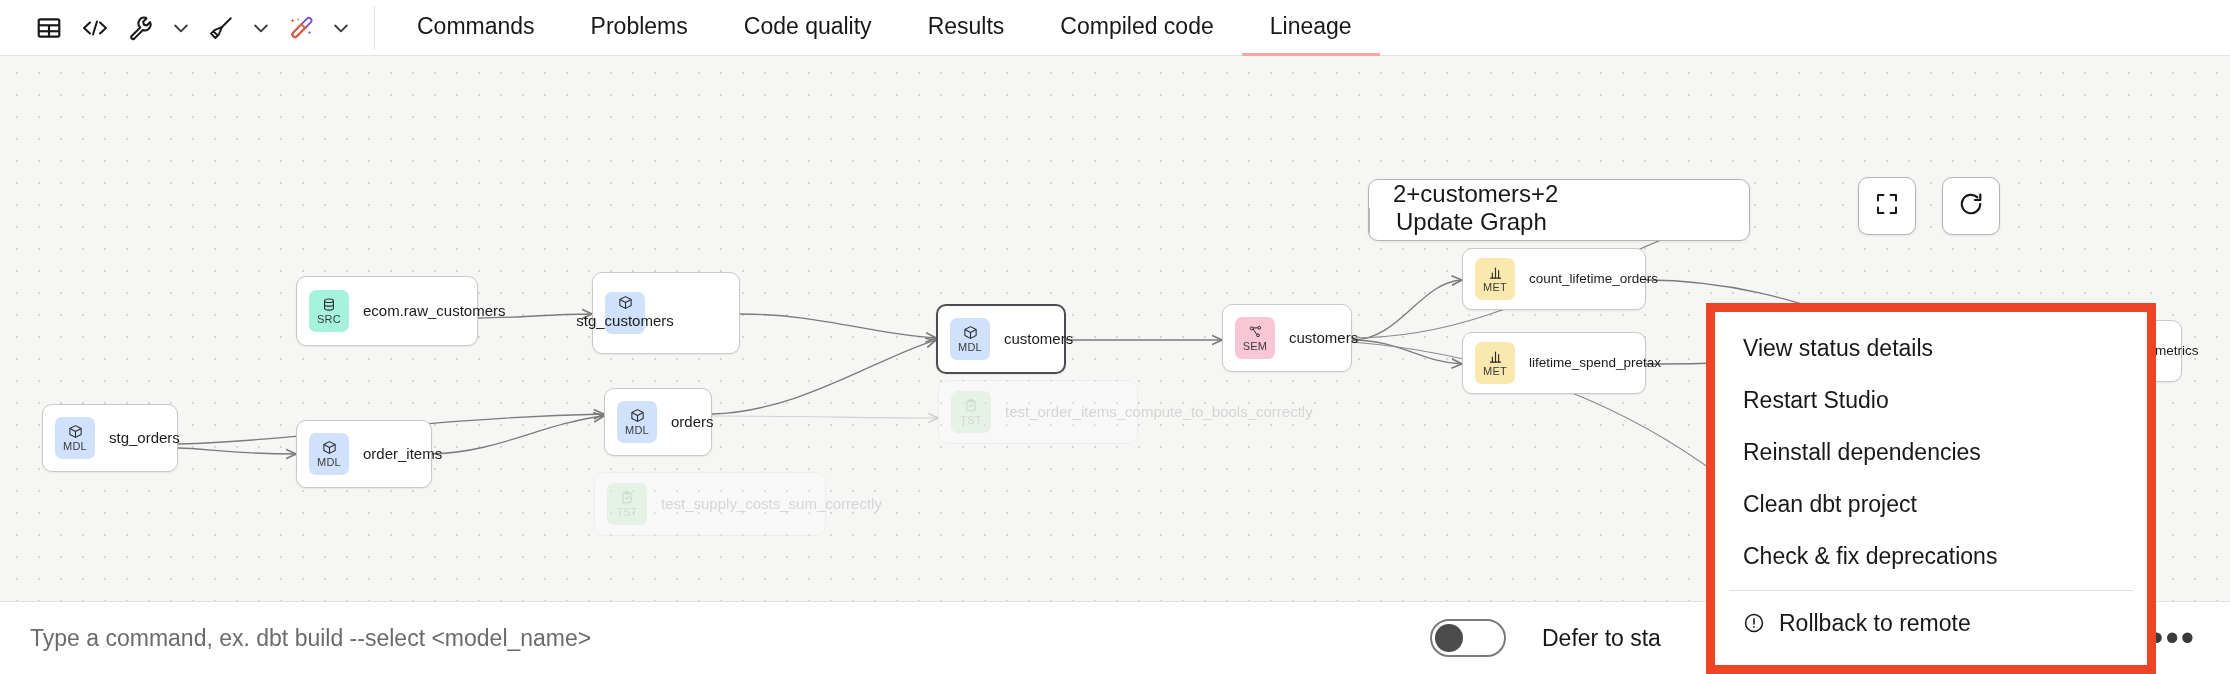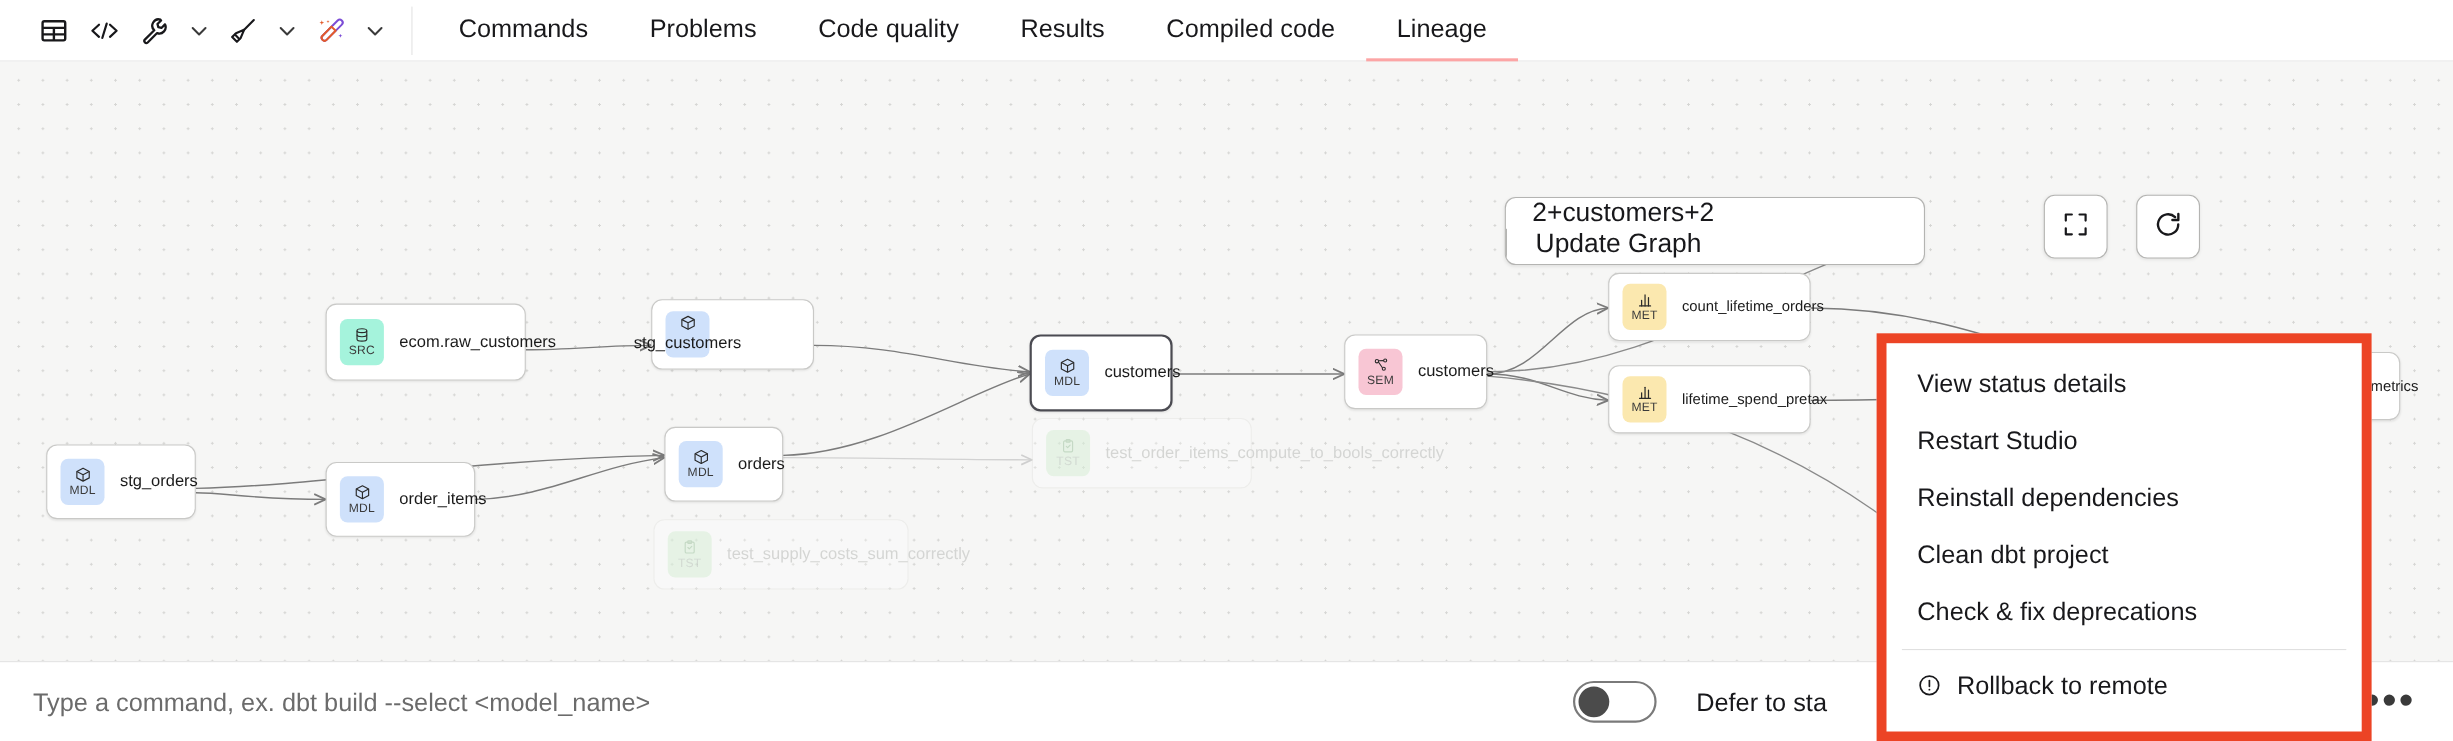--- a/index.html
+++ b/index.html
@@ -369,21 +369,21 @@
           <svg width="15" height="15" viewBox="0 0 24 24" fill="none" stroke="#2b2b2b" stroke-width="1.7" stroke-linejoin="round">
               <path d="M12 2.6 21 7.3v9.4L12 21.4 3 16.7V7.3z"></path>
               <path d="M3 7.3l9 4.7 9-4.7M12 12v9.4"></path>
             </svg>
         </span>
         <span class="btxt">MDL</span>
       </div>
       <span class="node-label">order_items</span>
     </div>
 
-    <div class="node" style="left:592px; top:216px; width:148px; height:64px;">
+    <div class="node" style="left:592px; top:216px; width:148px; height:82px;">
       <div class="badge" style="background:#cfe1fb;">
         <span class="bico">
           <svg width="15" height="15" viewBox="0 0 24 24" fill="none" stroke="#2b2b2b" stroke-width="1.7" stroke-linejoin="round">
               <path d="M12 2.6 21 7.3v9.4L12 21.4 3 16.7V7.3z"></path>
               <path d="M3 7.3l9 4.7 9-4.7M12 12v9.4"></path>
             </svg>
         </span>
         <span class="node-label">stg_customers</span>
       </div>
     </div>

